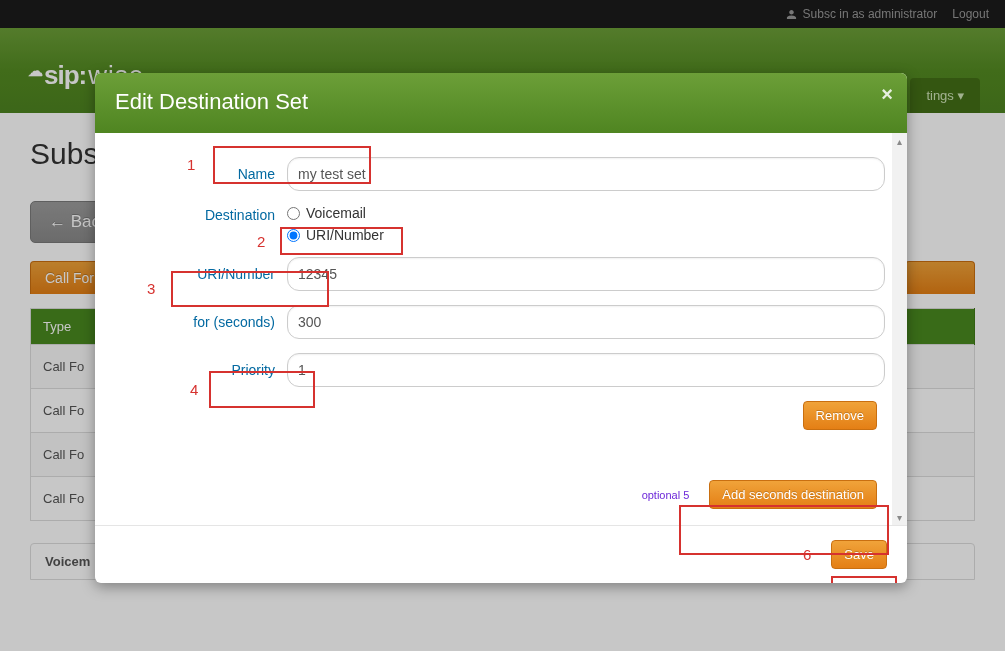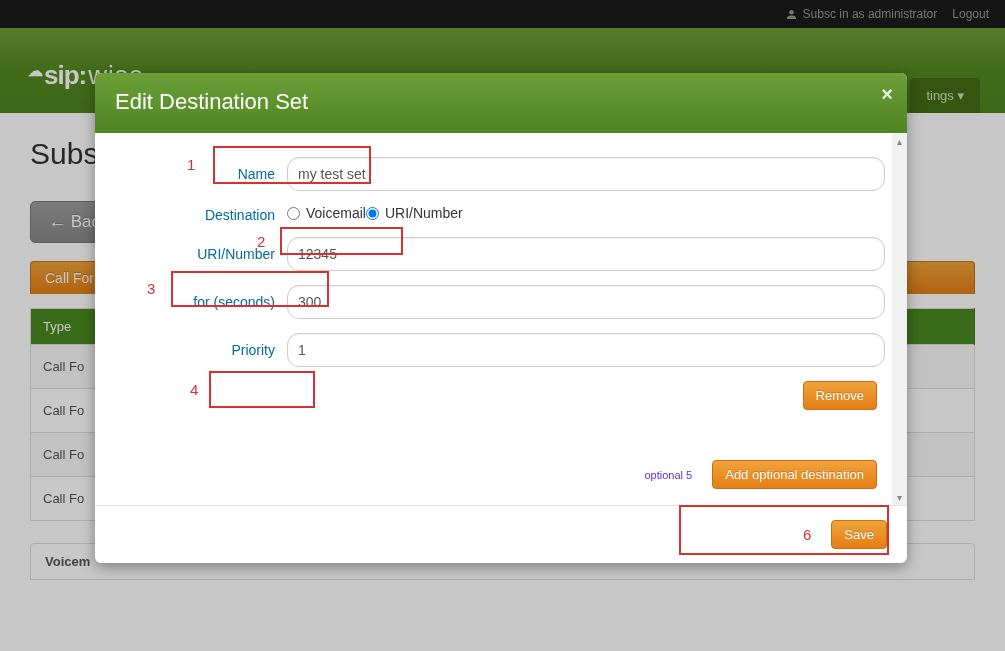--- a/index.html
+++ b/index.html
@@ -45,21 +45,21 @@
     .modal-close { position: absolute; right: 14px; top: 10px; color: #fff; font-size: 20px; font-weight: bold; cursor: pointer; opacity: .85; }
     .modal-body { padding: 24px 22px 16px; position: relative; }
     .modal-scroll { position: absolute; right: 0; top: 0; bottom: 0; width: 15px; background: #f1f1f1; }
     .modal-scroll-track { position: absolute; top: 0; right: 0; width: 15px; height: 16px; display: flex; align-items: center; justify-content: center; color: #8a8a8a; font-size: 10px; }
     .modal-scroll-track.bot { top: auto; bottom: 0; }
 
     .form-row { display: flex; align-items: center; margin-bottom: 14px; gap: 12px; }
     .form-label { width: 158px; text-align: right; color: #0369a1; font-size: 14px; }
     .form-control { flex: 1; border: 1px solid #ccc; border-radius: 12px; padding: 8px 10px; font-size: 14px; color: #555; box-shadow: inset 0 1px 2px rgba(0,0,0,.06); }
 
-    .radio-col { display: flex; flex-direction: row; }
+    .radio-col { display: flex; flex-direction: column; gap: 6px; }
     .radio-opt { display: inline-flex; align-items: center; gap: 6px; font-size: 14px; color: #333; }
 
     .remove-row { display: flex; justify-content: flex-end; padding-right: 8px; margin-top: 6px; }
 
     .addrow { display: flex; justify-content: flex-end; align-items: center; gap: 20px; padding-right: 8px; margin-top: 50px; }
     .opttext { color: #6d28d9; font-size: 11px; }
 
     .modal-footer { border-top: 1px solid #e5e5e5; padding: 14px 20px; display: flex; justify-content: flex-end; align-items: center; gap: 20px; }
     .stepnum { color: #d6322f; font-size: 15px; }
 
@@ -176,21 +176,21 @@
         <label class="form-label">Priority</label>
         <input class="form-control" value="1" style="">
       </div>
 
       <div class="remove-row">
         <button class="btn btn-orange btn-sm">Remove</button>
       </div>
 
       <div class="addrow">
         <span class="opttext">optional 5</span>
-        <button class="btn btn-orange btn-sm">Add optional destination</button>
+        <button class="btn btn-orange btn-sm">Add seconds destination</button>
       </div>
     </div>
     <div class="modal-scroll">
       <div class="modal-scroll-track">▴</div>
       <div class="modal-scroll-track bot">▾</div>
     </div>
   </div>
   <div class="modal-footer">
     <span class="stepnum">6</span>
     <button class="btn btn-orange btn-sm">Save</button>

